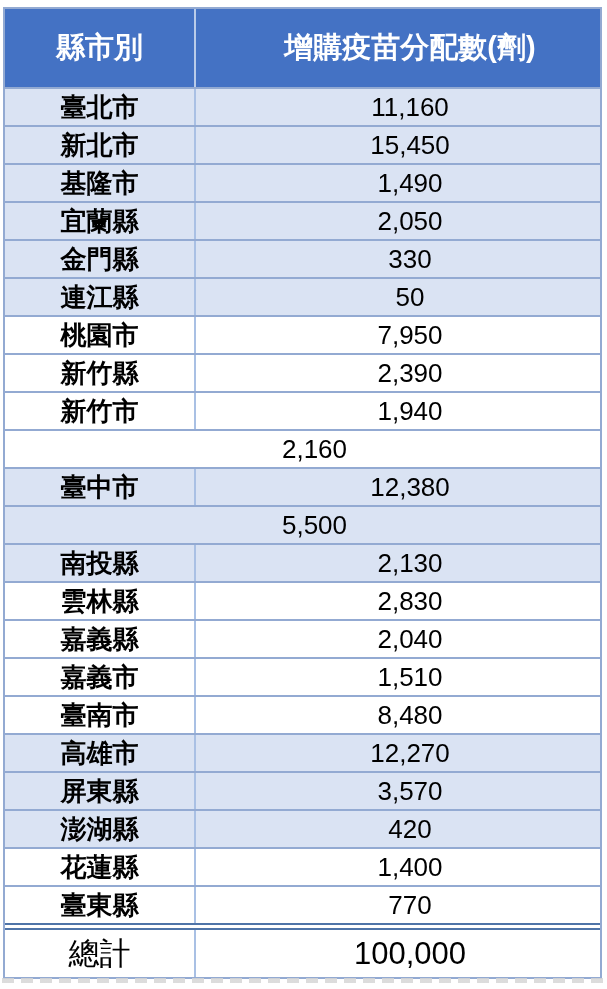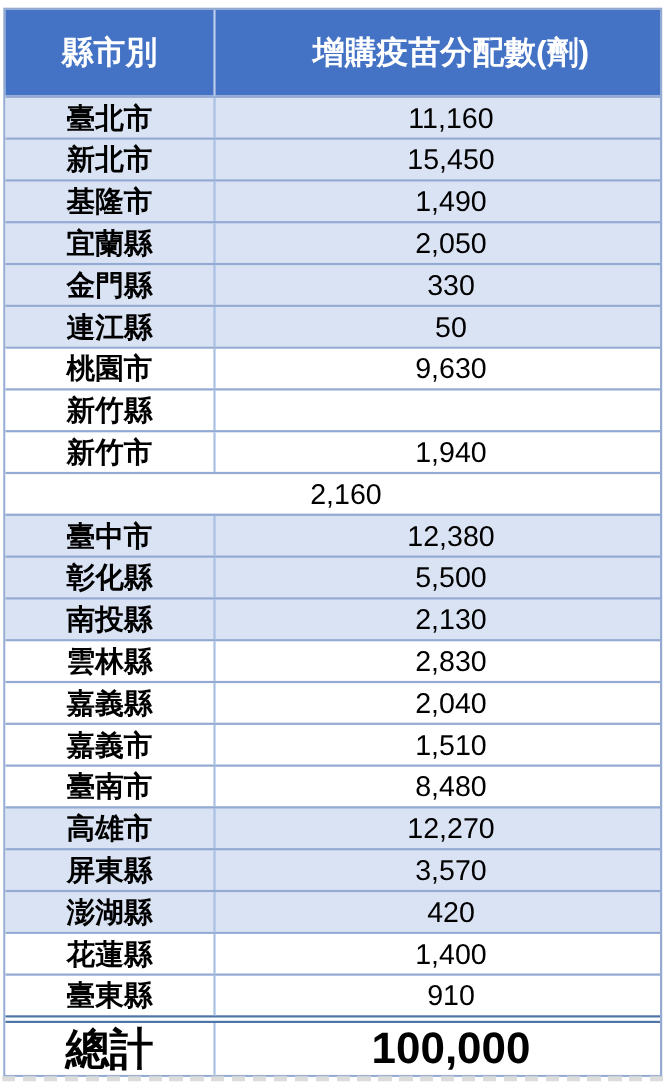--- a/index.html
+++ b/index.html
@@ -56,22 +56,22 @@
     font-weight: bold;
     font-size: 26px;
   }
   .body-row .cell-right { font-size: 26px; }
   .total-row {
     height: 54px;
     border-top: 7px double #4f74a8;
     background: #ffffff;
   }
   .total-row .cell {
-    font-weight: bold;
-    font-size: 40px;
+    font-weight: normal;
+    font-size: 31px;
   }
   .bottom-dashes {
     position: absolute;
     left: 2px; top: 978px;
     width: 603px; height: 5px;
     background: repeating-linear-gradient(90deg,
       #d6d6d6 0px, #d6d6d6 12px,
       transparent 12px, transparent 19px);
     opacity: 0.85;
   }
@@ -112,43 +112,43 @@
     <div class="cell cell-right">330</div>
   </div>
 
   <div class="tr body-row shaded">
     <div class="cell cell-left">連江縣</div>
     <div class="cell cell-right">50</div>
   </div>
 
   <div class="tr body-row plain">
     <div class="cell cell-left">桃園市</div>
-    <div class="cell cell-right">9,630</div>
+    <div class="cell cell-right">7,950</div>
   </div>
 
   <div class="tr body-row plain">
     <div class="cell cell-left">新竹縣</div>
+    <div class="cell cell-right">2,390</div>
   </div>
 
   <div class="tr body-row plain">
     <div class="cell cell-left">新竹市</div>
     <div class="cell cell-right">1,940</div>
   </div>
 
   <div class="tr body-row plain">
     <div class="cell cell-right">2,160</div>
   </div>
 
   <div class="tr body-row shaded">
     <div class="cell cell-left">臺中市</div>
     <div class="cell cell-right">12,380</div>
   </div>
 
   <div class="tr body-row shaded">
-    <div class="cell cell-left">彰化縣</div>
     <div class="cell cell-right">5,500</div>
   </div>
 
   <div class="tr body-row shaded">
     <div class="cell cell-left">南投縣</div>
     <div class="cell cell-right">2,130</div>
   </div>
 
   <div class="tr body-row plain">
     <div class="cell cell-left">雲林縣</div>
@@ -185,21 +185,21 @@
     <div class="cell cell-right">420</div>
   </div>
 
   <div class="tr body-row plain">
     <div class="cell cell-left">花蓮縣</div>
     <div class="cell cell-right">1,400</div>
   </div>
 
   <div class="tr body-row plain">
     <div class="cell cell-left">臺東縣</div>
-    <div class="cell cell-right">910</div>
+    <div class="cell cell-right">770</div>
   </div>
 </div>
 
   <div class="tr total-row">
     <div class="cell cell-left">總計</div>
     <div class="cell cell-right">100,000</div>
   </div>
 
 </div>
 

